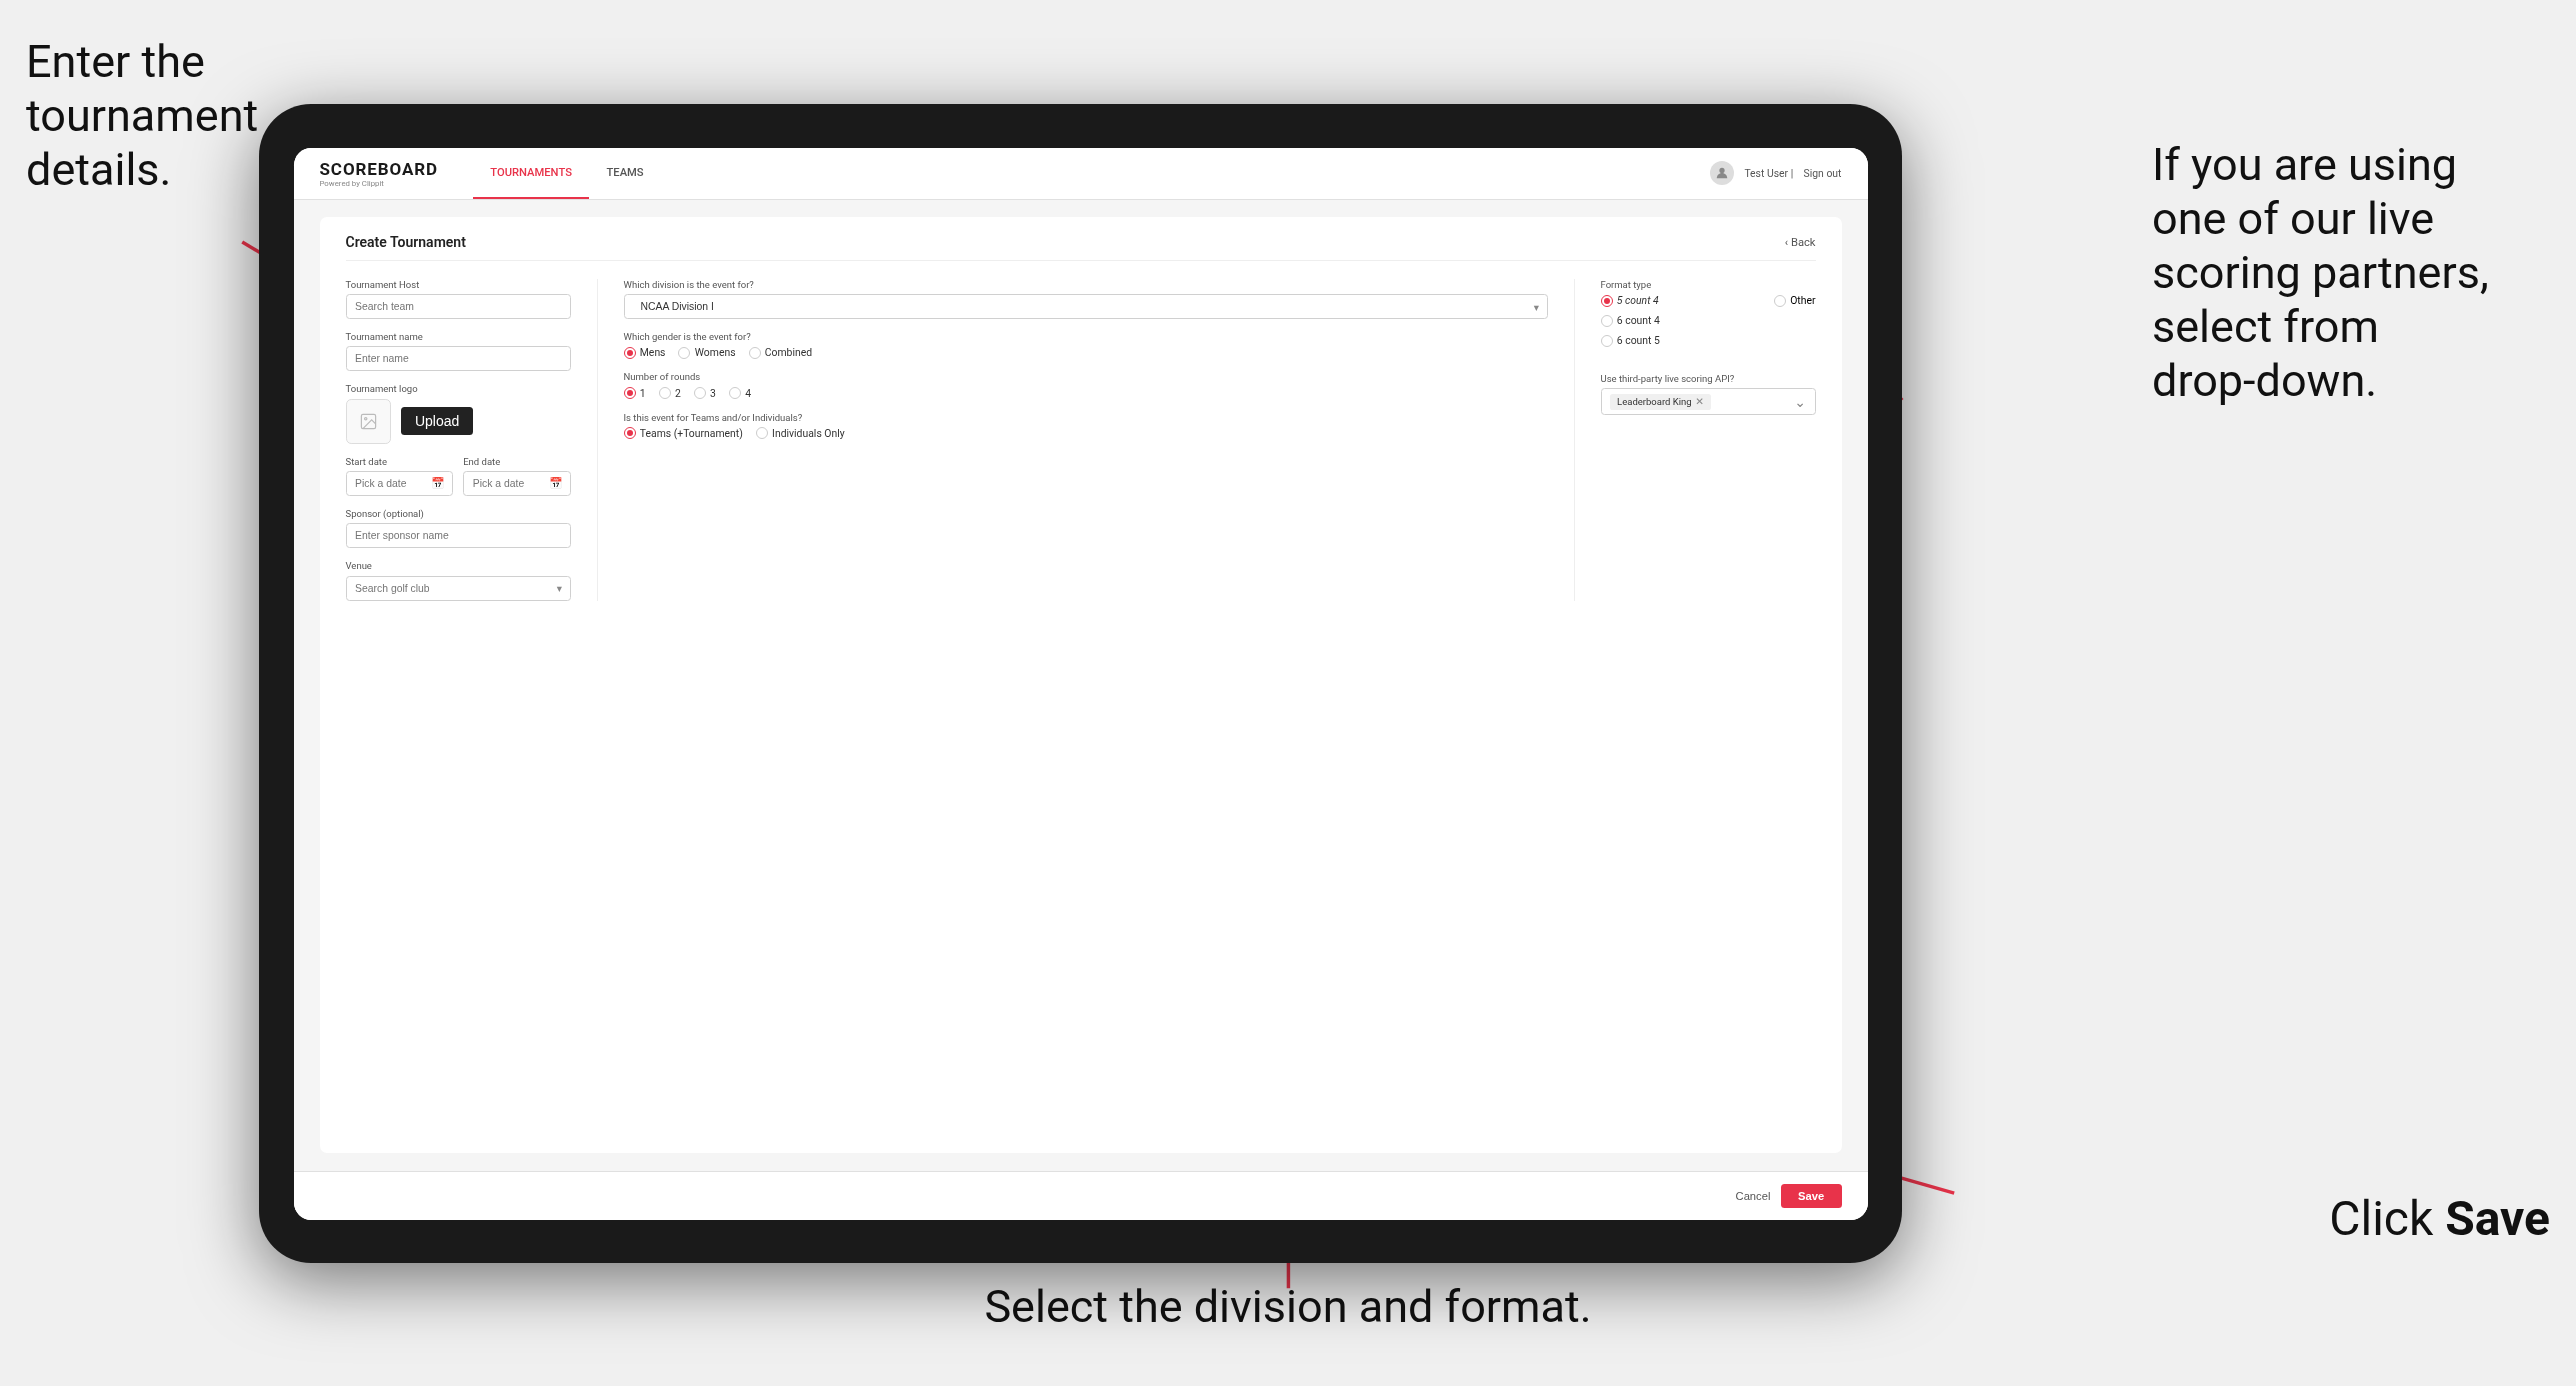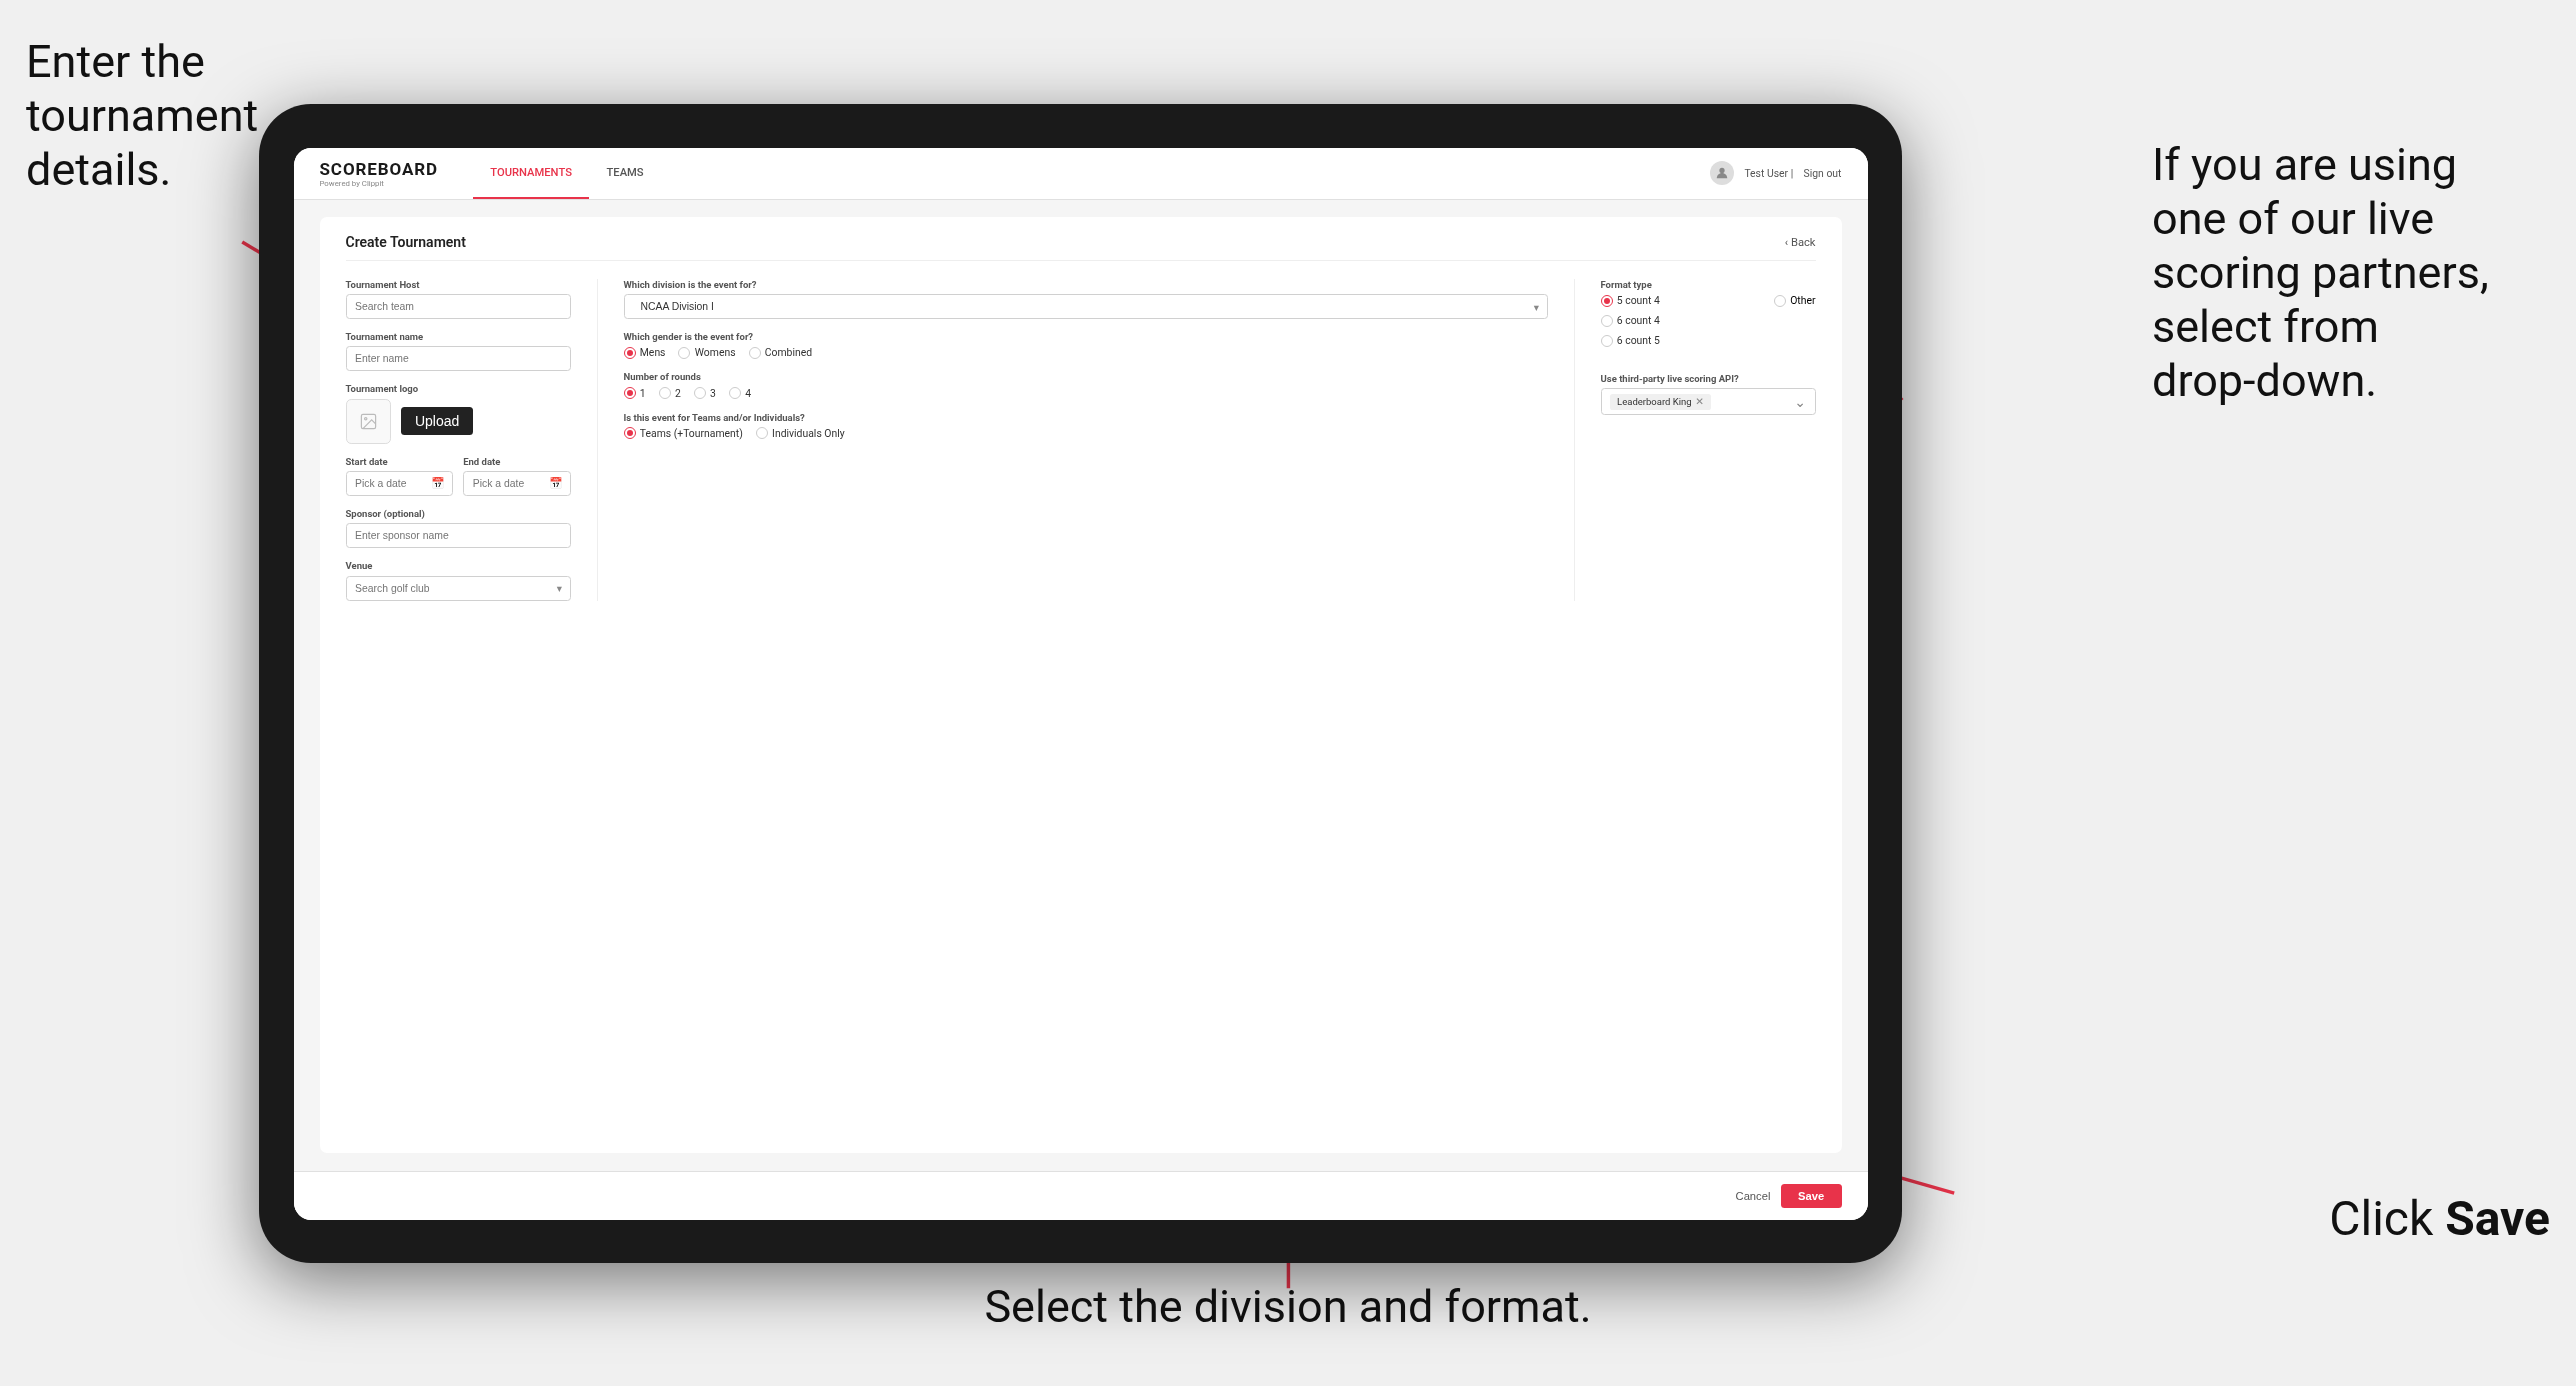--- a/index.html
+++ b/index.html
@@ -201,21 +201,21 @@
 
     .form-group {
       display: flex;
       flex-direction: column;
       gap: 4.3px;
     }
 
     .form-label {
       font-size: 9.5px;
       color: #555;
-      font-weight: 700;
+      font-weight: 400;
     }
 
     .form-input {
       border: 0.9px solid #d0d0d0;
       border-radius: 3.5px;
       padding: 6px 8.6px;
       font-size: 10.4px;
       color: #aaa;
       background: #fff;
       width: 100%;
@@ -344,20 +344,21 @@
 
     .format-row {
       display: flex;
       align-items: center;
       justify-content: space-between;
     }
 
     .format-left {
       display: flex;
       gap: 17.3px;
+      font-style: italic;
     }
 
     .other-radio {
       display: flex;
       align-items: center;
       gap: 4.3px;
       font-size: 10.4px;
     }
 
     

